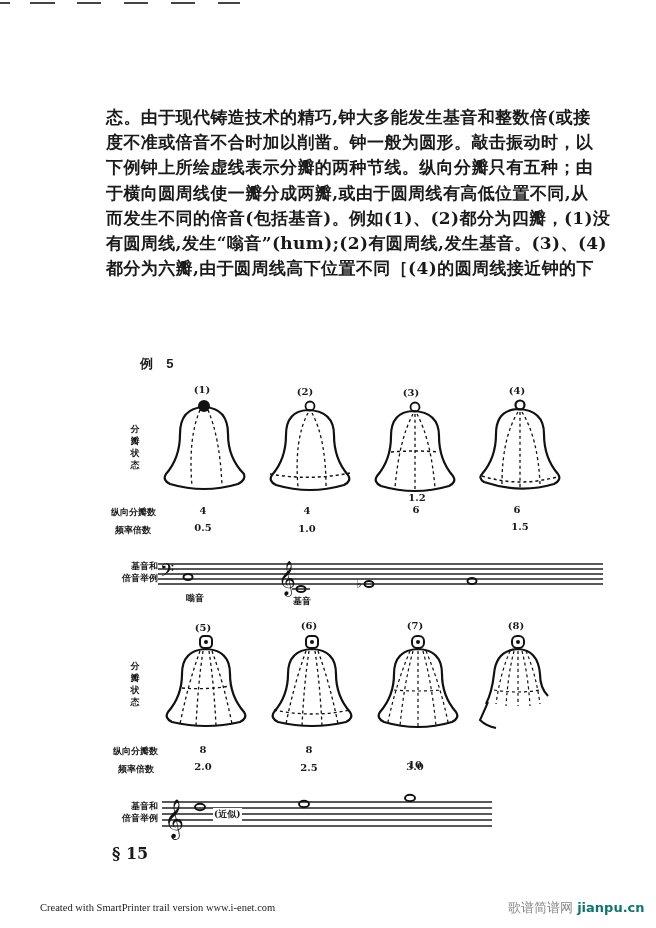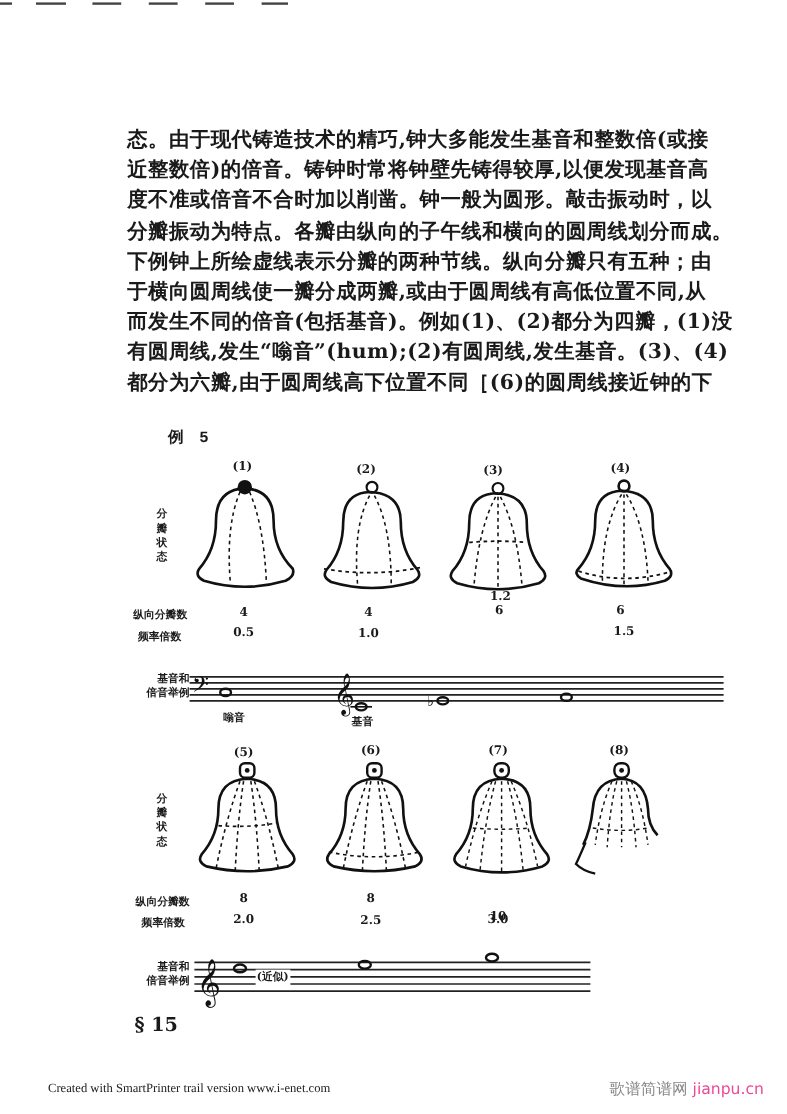--- a/index.html
+++ b/index.html
@@ -25,45 +25,43 @@
     position: absolute; font-size: 9px; font-weight: bold; width: 10px; line-height: 12px; text-align: center;
   }
   .row-label { position: absolute; font-size: 9px; font-weight: bold; }
   .val { position: absolute; font-size: 10px; font-weight: bold; text-align: center; width: 40px; }
   .bell-cap { position: absolute; font-size: 10px; font-weight: bold; text-align: center; width: 40px; }
   .staff-label { position: absolute; font-size: 9px; font-weight: bold; line-height: 12px; text-align: right; width: 50px; }
   .note-caption { position: absolute; font-size: 9px; font-weight: bold; }
   .section { position: absolute; left: 112px; top: 844px; font-size: 16px; font-weight: bold; }
   .footer-left { position: absolute; left: 40px; top: 902px; font-family: Liberation Serif, serif; font-size: 10.5px; color: #222; }
   .footer-right { position: absolute; left: 508px; top: 899px; font-family: "DejaVu Sans", sans-serif; font-size: 13px; color: #888; }
-  .footer-right .brand { color: #ec4899; font-size: 13px; }
+  .footer-right .brand { color: #0f766e; font-size: 13px; font-weight: bold; }
   svg { position: absolute; overflow: visible; }
 </style>
 </head>
 <body>
 
 <div class="topmarks">
   <span style="left:0;width:10px;"></span>
   <span style="left:30px;width:25px;"></span>
   <span style="left:77px;width:24px;"></span>
   <span style="left:124px;width:24px;"></span>
   <span style="left:171px;width:24px;"></span>
   <span style="left:218px;width:22px;"></span>
 </div>
 
 <div class="body-text">
   <p>态。由于现代铸造技术的精巧,钟大多能发生基音和整数倍(或接</p>
-  <p>近整数倍)的倍音。铸钟时常将钟壁先铸得较厚,以便发现基音高</p>
   <p>度不准或倍音不合时加以削凿。钟一般为圆形。敲击振动时，以</p>
-  <p>分瓣振动为特点。各瓣由纵向的子午线和横向的圆周线划分而成。</p>
   <p>下例钟上所绘虚线表示分瓣的两种节线。纵向分瓣只有五种；由</p>
   <p>于横向圆周线使一瓣分成两瓣,或由于圆周线有高低位置不同,从</p>
   <p>而发生不同的倍音(包括基音)。例如(1)、(2)都分为四瓣，(1)没</p>
   <p>有圆周线,发生“嗡音”(hum);(2)有圆周线,发生基音。(3)、(4)</p>
-  <p>都分为六瓣,由于圆周线高下位置不同［(6)的圆周线接近钟的下</p>
+  <p>都分为六瓣,由于圆周线高下位置不同［(4)的圆周线接近钟的下</p>
 </div>
 
 <div class="example-label">例　5</div>
 
 <div class="side-label" style="left:130px;top:423px;">分瓣状态</div>
 
 <div class="bell-cap" style="left:182px;top:384px;">(1)</div>
 <div class="bell-cap" style="left:285px;top:386px;">(2)</div>
 <div class="bell-cap" style="left:391px;top:387px;">(3)</div>
 <div class="bell-cap" style="left:497px;top:385px;">(4)</div>

